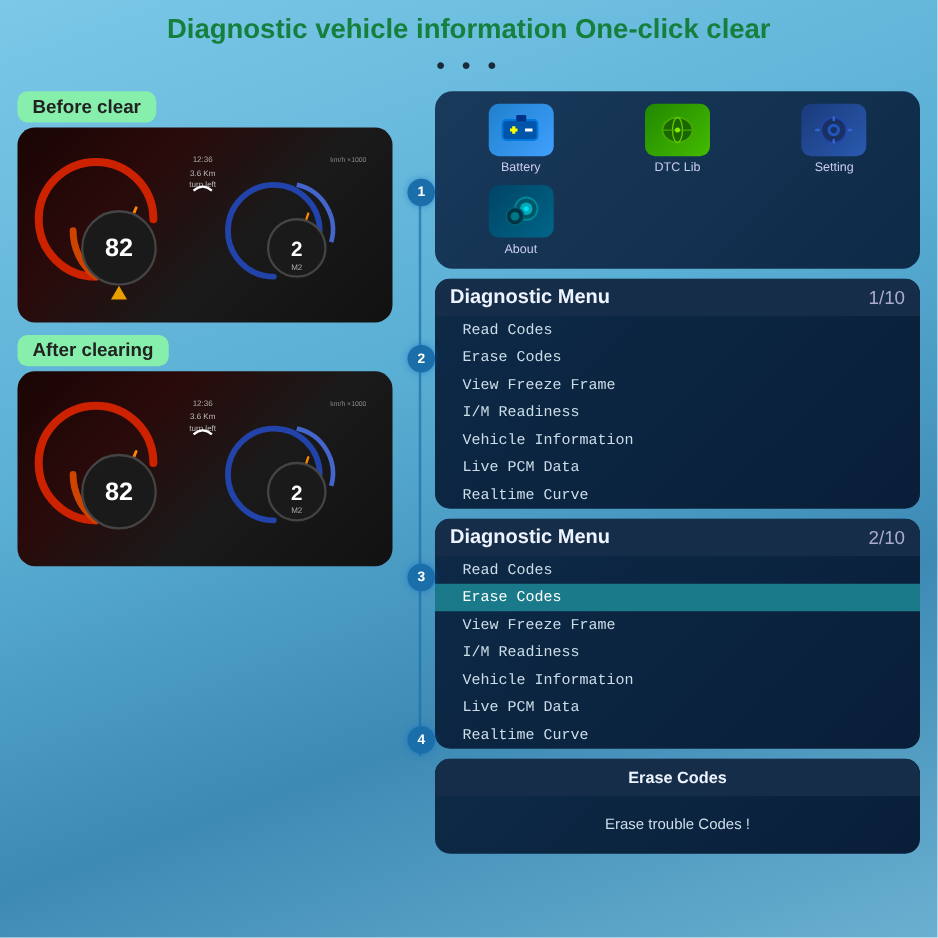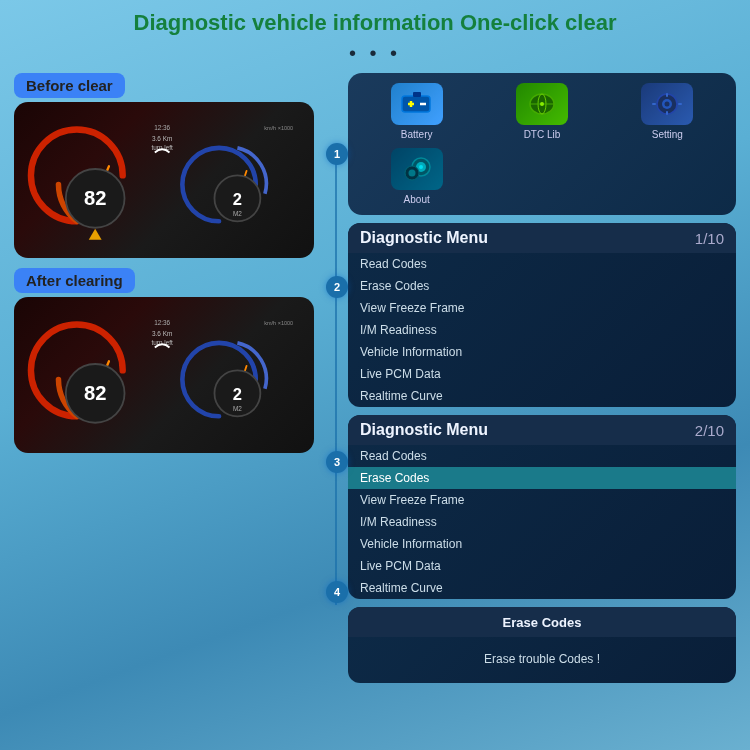--- a/index.html
+++ b/index.html
@@ -39,21 +39,21 @@
     
     .left-col {
       display: flex;
       flex-direction: column;
       gap: 10px;
       width: 310px;
       flex-shrink: 0;
     }
 
     .label-box {
-      background: #3b82f6;
+      background: #86efac;
       border-radius: 8px;
       padding: 4px 12px;
       font-size: 15px;
       font-weight: 600;
       color: #222;
       display: inline-block;
       width: fit-content;
     }
 
     .dashboard-img {
@@ -163,23 +163,24 @@
       font-size: 16px;
       font-weight: 600;
     }
 
     .diag-page {
       color: #aac;
       font-size: 15px;
     }
 
     .diag-item {
-      padding: 4px 12px;
+      padding: 4px 22px;
       font-size: 12px;
       color: #ccdde8;
+      font-family: Liberation Mono, monospace;
     }
 
     .diag-item.highlighted {
       background: #1a7a8a;
       color: white;
     }
 
     
     .erase-box {
       background: linear-gradient(135deg, #0d2a47 0%, #091e38 100%);

